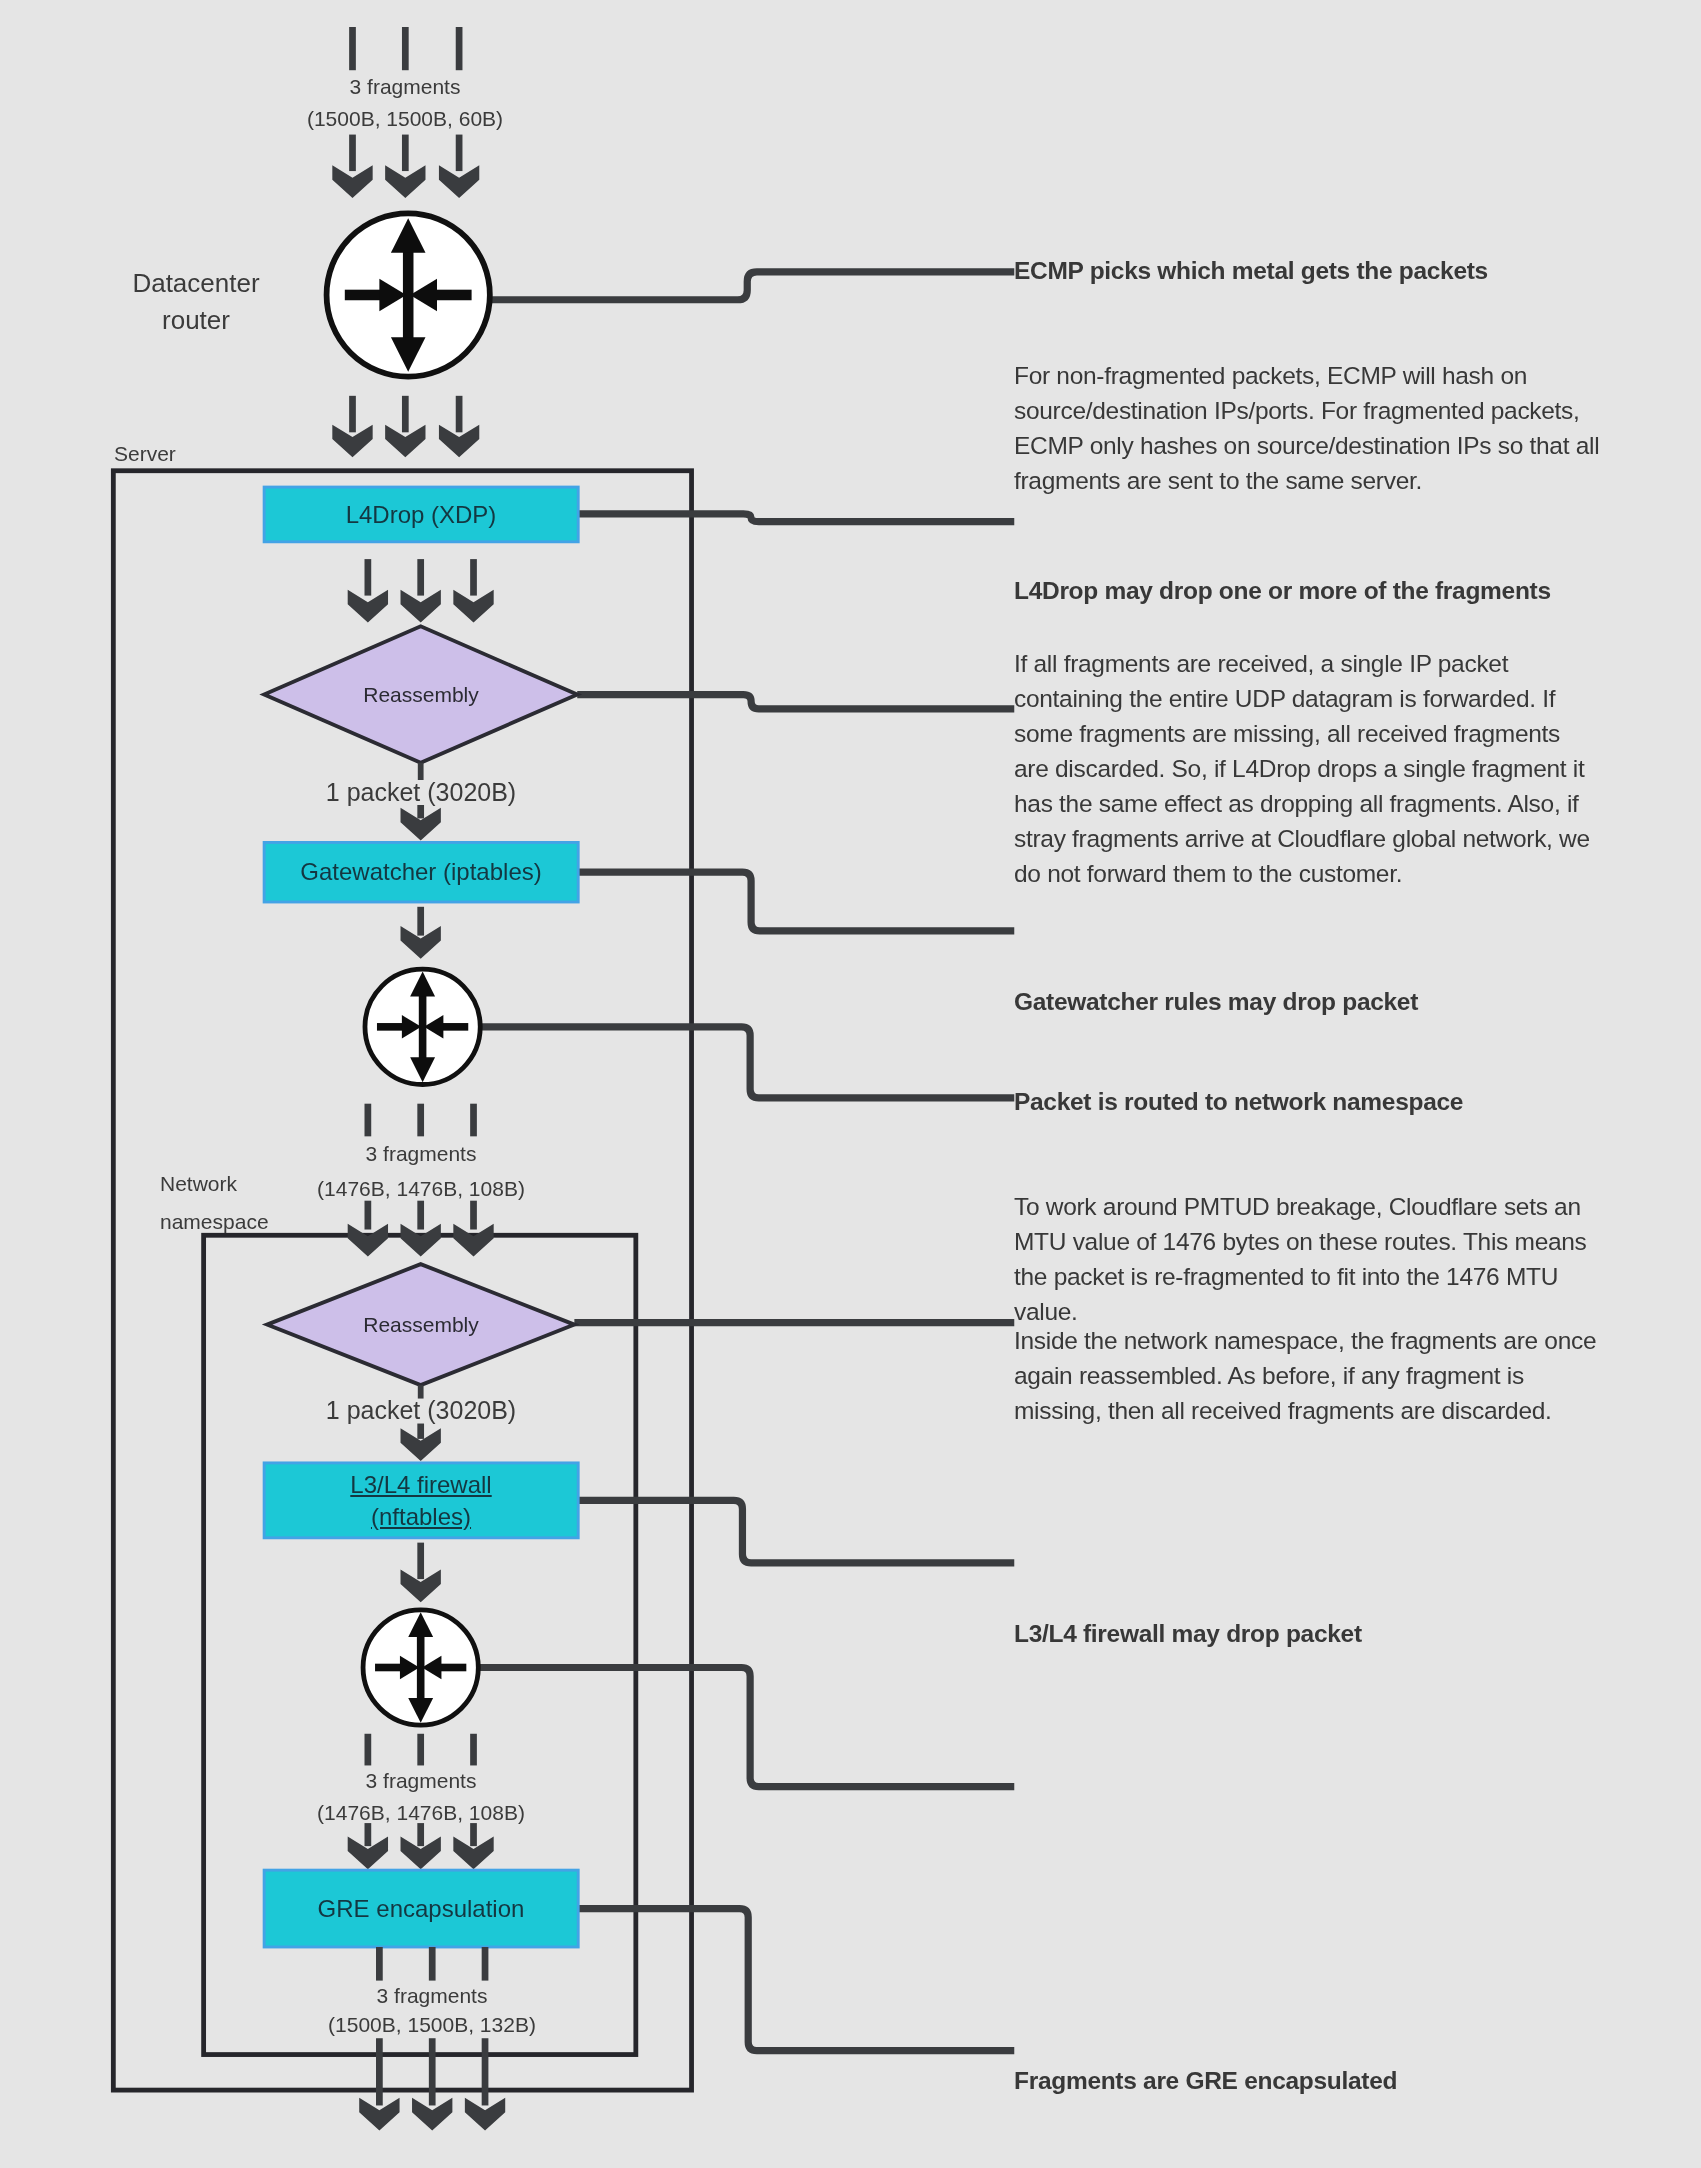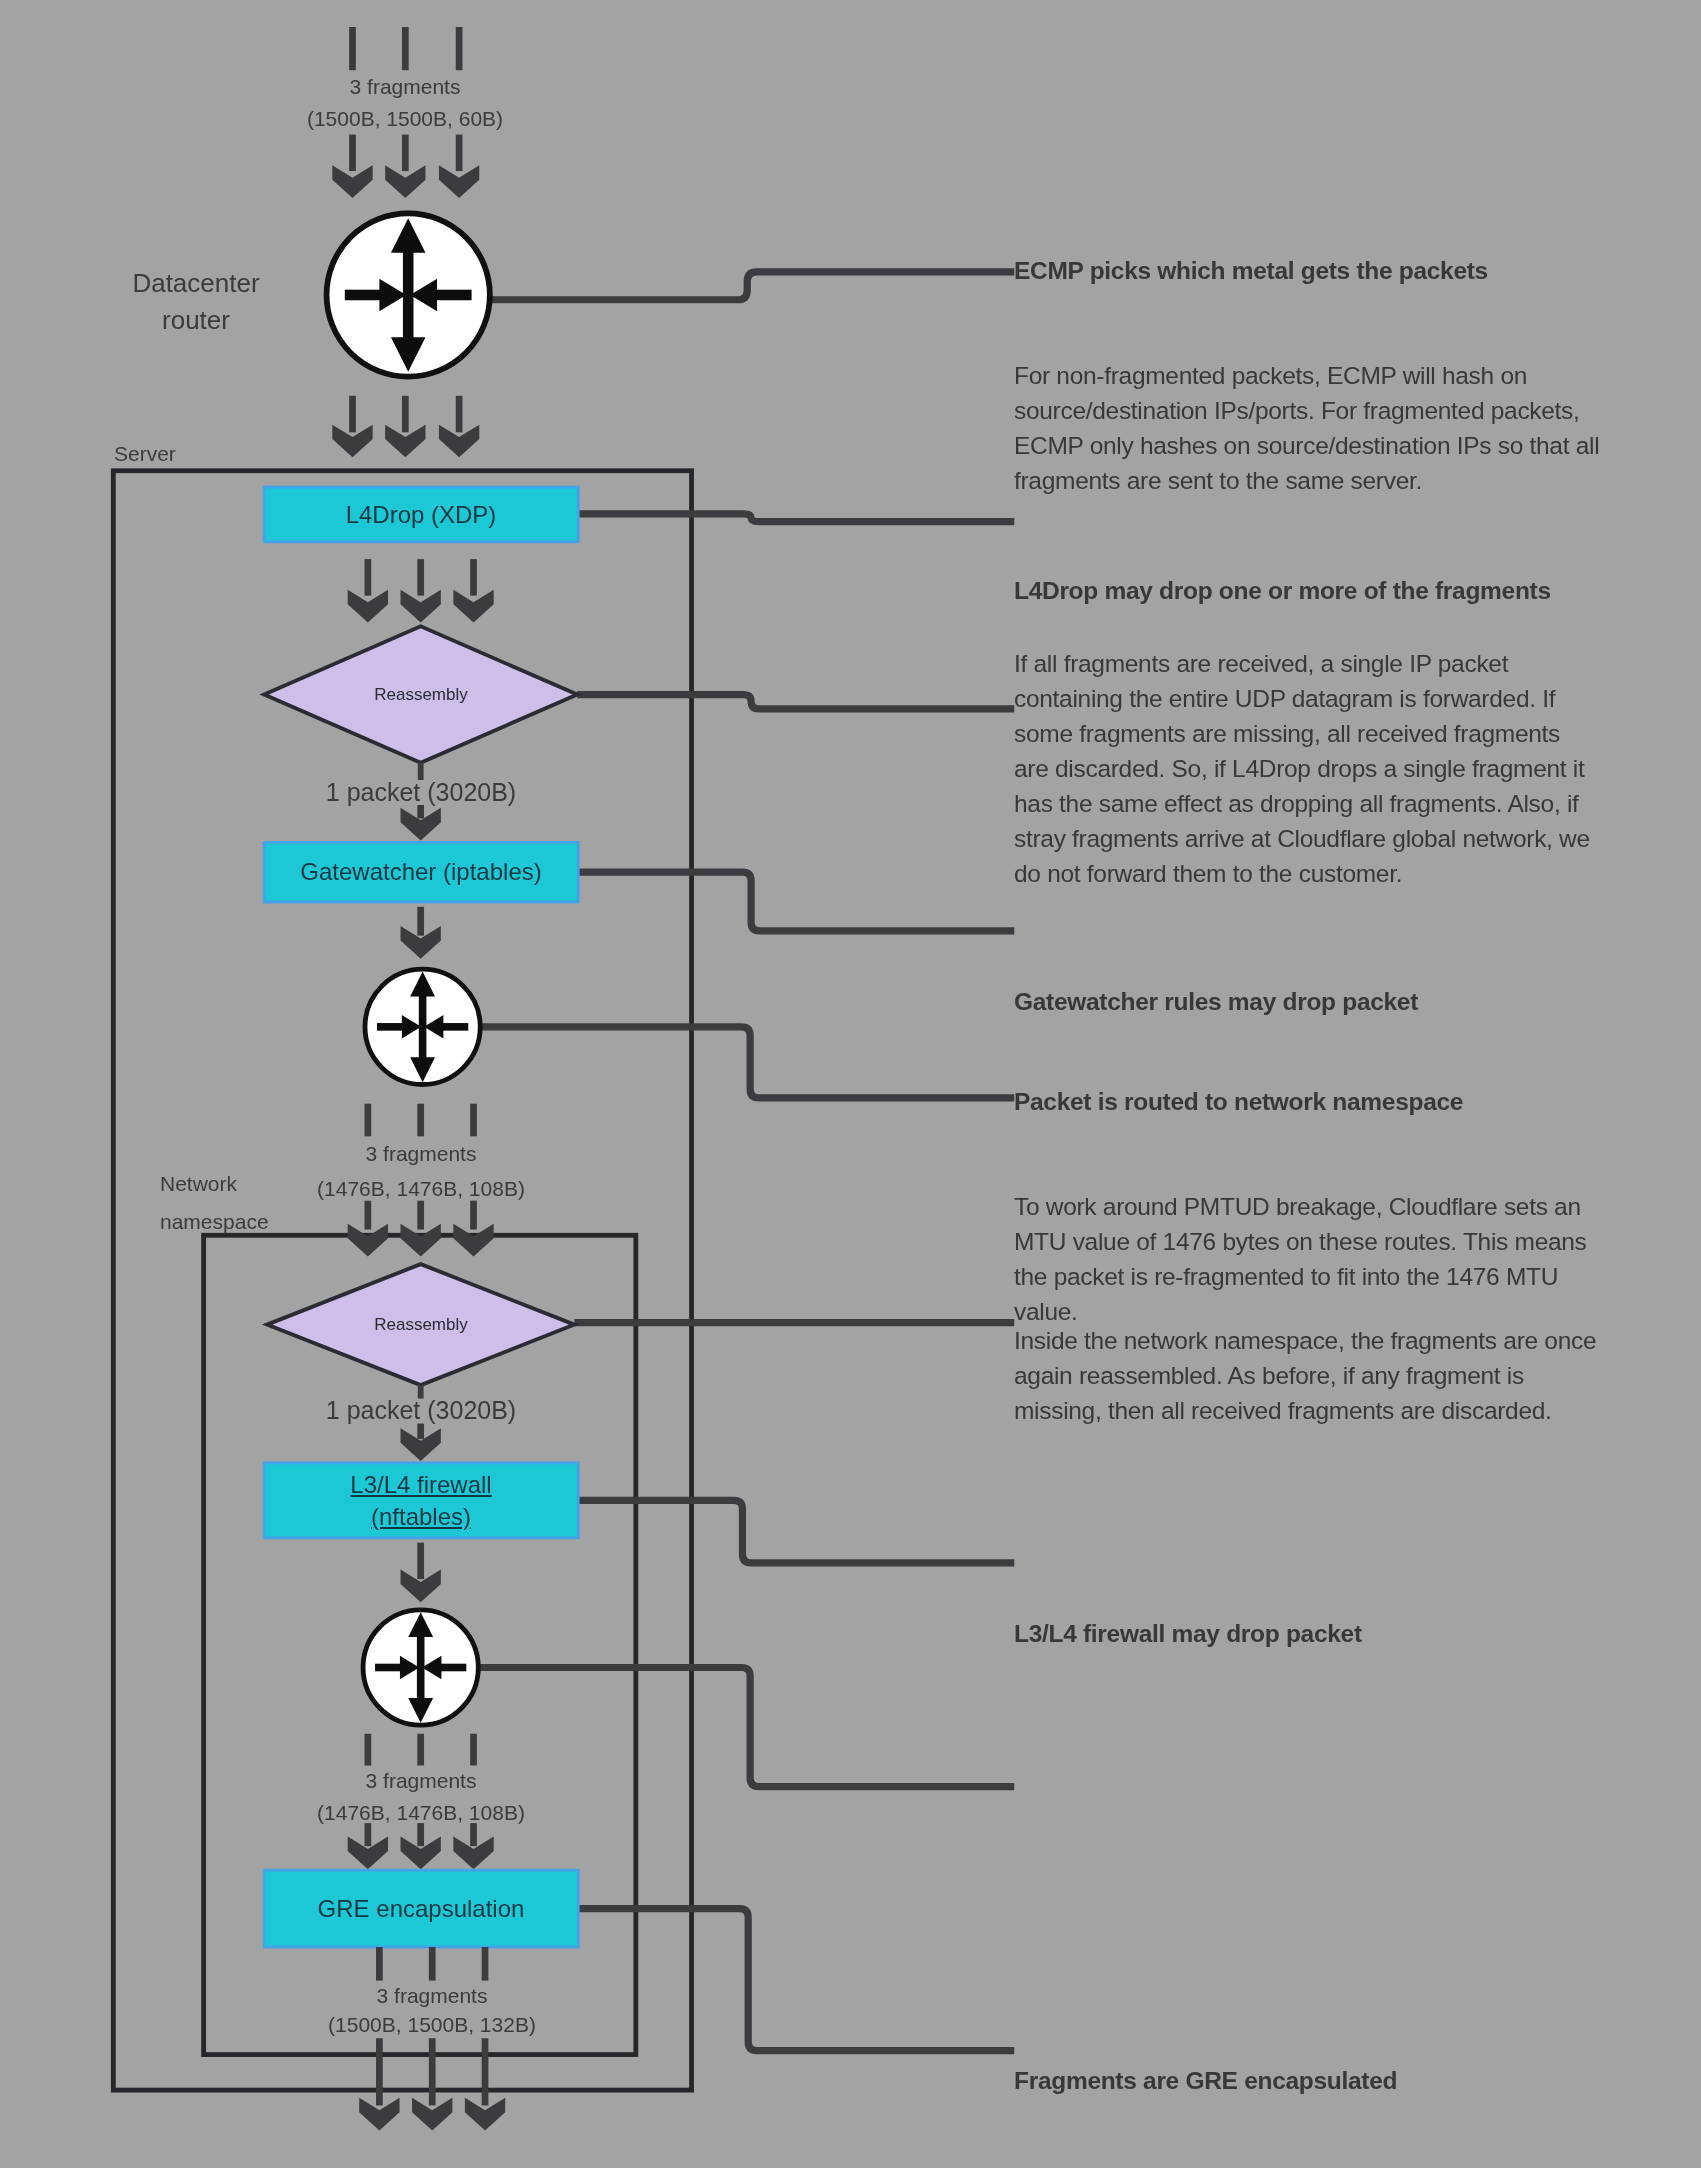--- a/index.html
+++ b/index.html
@@ -1,38 +1,38 @@
 <!DOCTYPE html>
 <html><head>
 <meta charset="utf-8">
 <style>
   html,body{margin:0;padding:0;background:#ffffff;}
   .canvas{
     position:relative;
     width:1701px;height:2168px;
-    background:#a3a3a3;
+    background:#e5e5e5;
     font-family:"Liberation Sans", sans-serif;
     overflow:hidden;
   }
   svg.layer{position:absolute;left:0;top:0;width:1701px;height:2168px;}
   .ln{stroke:#3a3c3f;stroke-width:7;fill:none;}
   .conn{stroke:#3a3c3f;stroke-width:7.5;fill:none;stroke-linecap:butt;}
   .stub{stroke:#3a3c3f;stroke-width:6;fill:none;}
   .bigbox{fill:none;stroke:#26262b;stroke-width:5;}
   .cyan{fill:#1cc8d6;stroke:#43a3e6;stroke-width:3;}
   .diamond{fill:#cdbfe9;stroke:#2b2b33;stroke-width:4;}
   .t{position:absolute;transform:translate(-50%,-50%);text-align:center;
      color:#3b3b3b;white-space:pre;}
   .tl{position:absolute;transform:translate(0,-50%);text-align:left;
      color:#3b3b3b;white-space:pre;}
   .f22{font-size:21px;line-height:29px;}
   .f26{font-size:25px;}
   .f27{font-size:26px;line-height:37px;}
   .node-label{font-size:24px;color:#143741;}
-  .dia-label{font-size:17px;color:#2b2b33;}
+  .dia-label{font-size:21px;color:#2b2b33;}
   .two{line-height:32px;text-decoration:underline;}
   .netns{line-height:38px;}
   .ann{position:absolute;left:1014px;font-size:24.5px;line-height:35px;
        letter-spacing:-0.3px;color:#383838;white-space:pre;}
   .ann .h{font-weight:bold;}
 </style>
 </head>
 <body>
 
 <div class="canvas">

